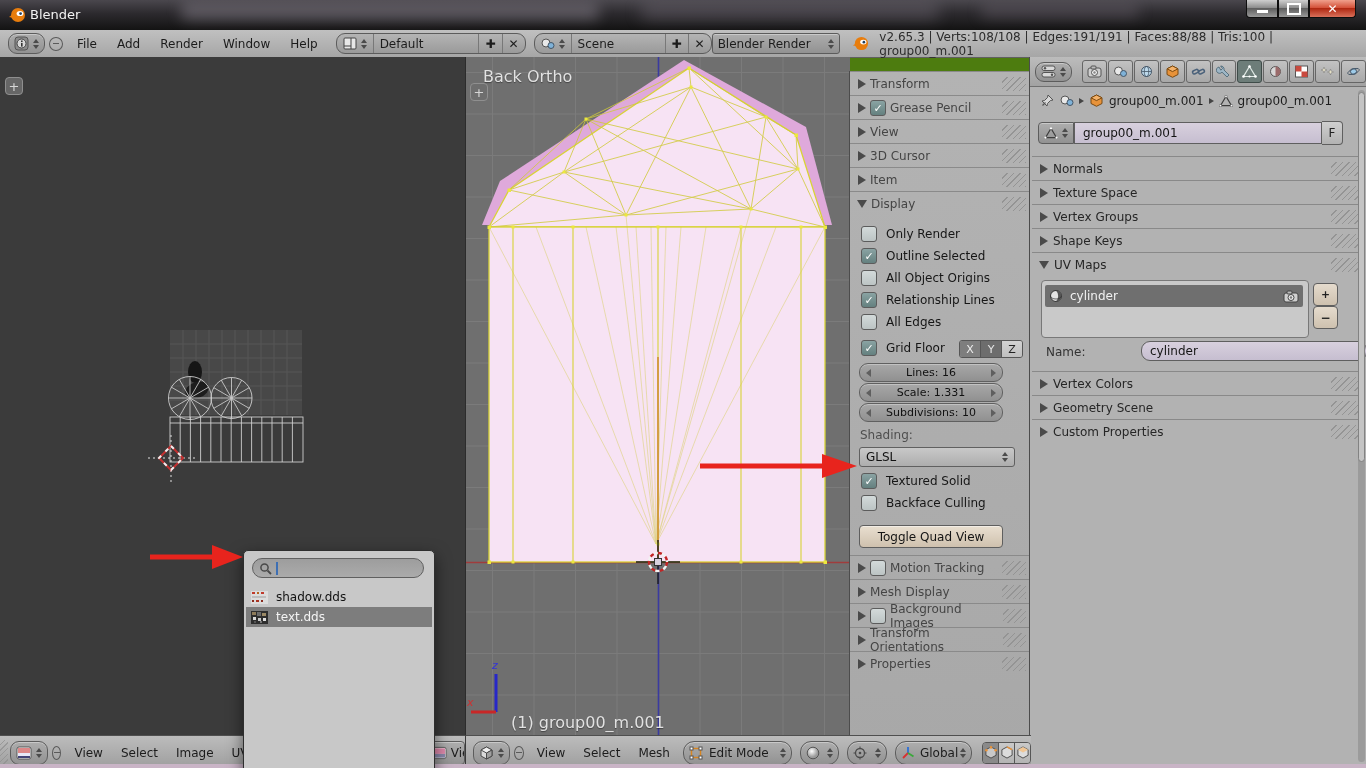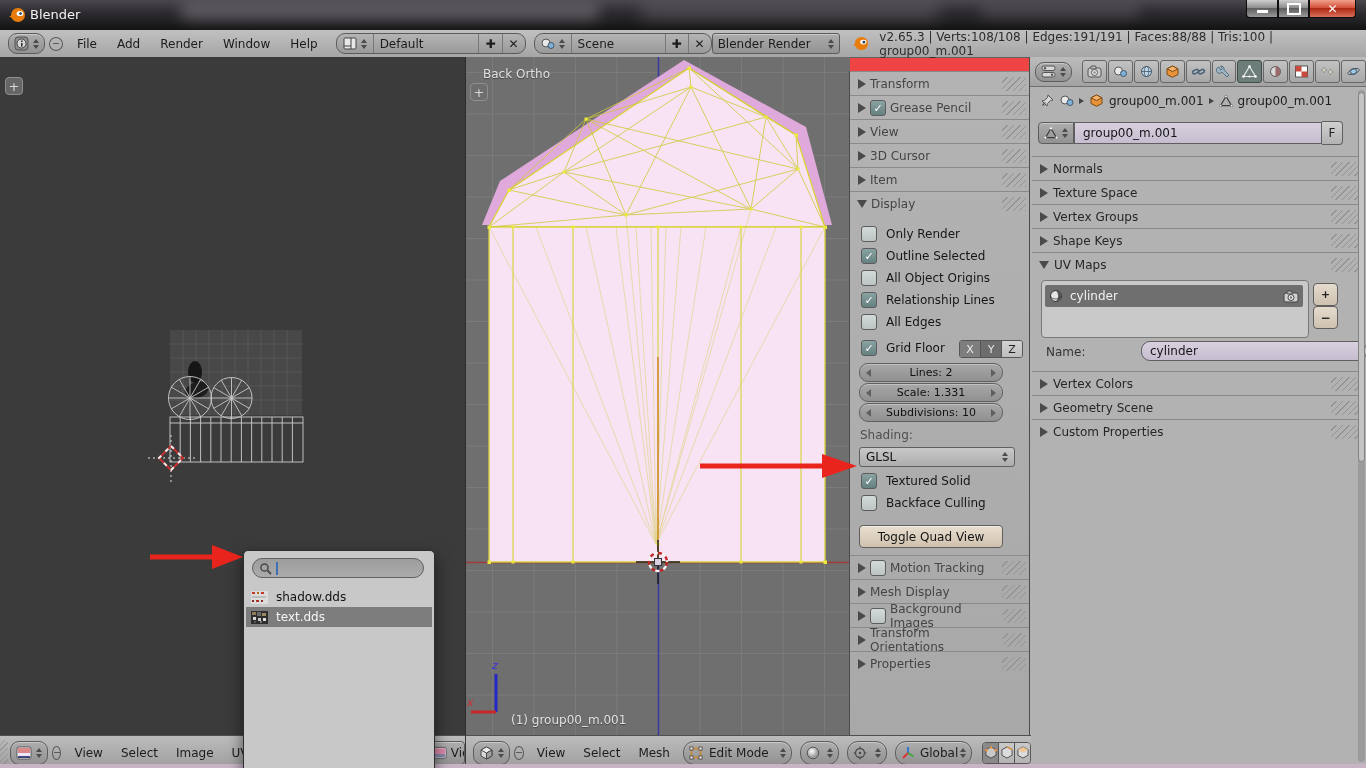--- a/index.html
+++ b/index.html
@@ -1,18 +1,18 @@
 <!DOCTYPE html>
 <html><head>
 <meta charset="utf-8">
 <style>
   html,body{margin:0;padding:0;background:#222;}
   #root{position:relative;width:1366px;height:768px;overflow:hidden;
         font-family:"DejaVu Sans",sans-serif;font-size:12px;color:#1c1c1c;
-        background:#ef4444;user-select:none;}
+        background:#4d7c0f;user-select:none;}
   .abs{position:absolute;}
   
   .titlebar{left:0;top:0;width:1366px;height:30px;
     background:linear-gradient(#4a474d 0%,#2c2a2e 45%,#131313 100%);}
   .titlebar .blur1{left:180px;top:4px;width:420px;height:16px;background:rgba(190,180,195,.35);filter:blur(7px);border-radius:8px;}
   .titlebar .blur2{left:640px;top:5px;width:300px;height:14px;background:rgba(170,160,175,.3);filter:blur(8px);border-radius:8px;}
   .titlebar .blur3{left:980px;top:5px;width:160px;height:13px;background:rgba(150,140,155,.28);filter:blur(7px);border-radius:8px;}
   .apptitle{left:30px;top:7px;color:#f2f2f2;font-size:13px;}
   .winbtns{right:10px;top:0;display:flex;}
   .winbtn{height:17px;border:1px solid #0e0e0e;border-top:none;display:flex;align-items:center;justify-content:center;
@@ -44,21 +44,21 @@
   .statstext{margin-left:10px;color:#2c2c2c;}
   
   .uvregion{left:0;top:57px;width:465px;height:678px;background:#3b3b3b;}
   .vpregion{left:465px;top:57px;width:384px;height:678px;background-color:#6f6f6f;
     background-image:linear-gradient(#7b7b7b 1px,transparent 1px),linear-gradient(90deg,#7b7b7b 1px,transparent 1px);
     background-size:41.5px 41.5px;background-position:26px 15px;border-left:1px solid #2c2c2c;}
   .nregion{left:849px;top:71px;width:180px;height:678px;background:linear-gradient(#b3b3b3,#a8a8a8);border-left:1px solid #4c4c4c;}
   .propsregion{left:1029px;top:57px;width:337px;height:711px;background:#b2b2b2;border-left:1px solid #4c4c4c;}
   .plus-tab{width:16px;height:16px;border:1px solid #8f8f8f;border-radius:4px;background:rgba(110,110,110,.85);
     color:#d6d6d6;display:flex;align-items:center;justify-content:center;font-size:13px;line-height:1;}
-  .vptext{color:#e2e2e2;font-size:12px;text-shadow:0 1px 1px rgba(0,0,0,.4);}
+  .vptext{color:#e2e2e2;font-size:16px;text-shadow:0 1px 1px rgba(0,0,0,.4);}
   
   .bhdr{top:735px;height:33px;background:linear-gradient(#bcbcbc,#9d9d9d);border-top:1px solid #4f4f4f;
     display:flex;align-items:center;}
   .uvhdr{left:0;width:465px;}
   .vphdr{left:465px;width:565px;border-left:1px solid #3a3a3a;}
   .grip-corner{width:14px;height:26px;background:repeating-linear-gradient(135deg,transparent 0 3px,#8e8e8e 3px 4px);opacity:.7;margin-right:2px;}
   .beige{background:linear-gradient(#e6dccc,#cfc2af)!important;}
   
   .phdr{position:absolute;left:0;width:180px;height:24px;border-top:1px solid #8a8a8a;display:flex;align-items:center;color:#454545;}
   .phdr .lbl{margin-left:4px;}
@@ -538,21 +538,21 @@
         </span>
         <span>Grid Floor</span>
       </div>
     <div class="xyz" style="left:109px;top:269px;">
       <span class="on1">X</span>
       <span class="on2">Y</span>
       <span class="off">Z</span>
     </div>
     <div class="num" style="top:292px;">
         <span class="la"></span>
-        <span>Lines: 2</span>
+        <span>Lines: 16</span>
         <span class="ra"></span>
       </div>
     <div class="num" style="top:312px;">
         <span class="la"></span>
         <span>Scale: 1.331</span>
         <span class="ra"></span>
       </div>
     <div class="num" style="top:332px;">
         <span class="la"></span>
         <span>Subdivisions: 10</span>

